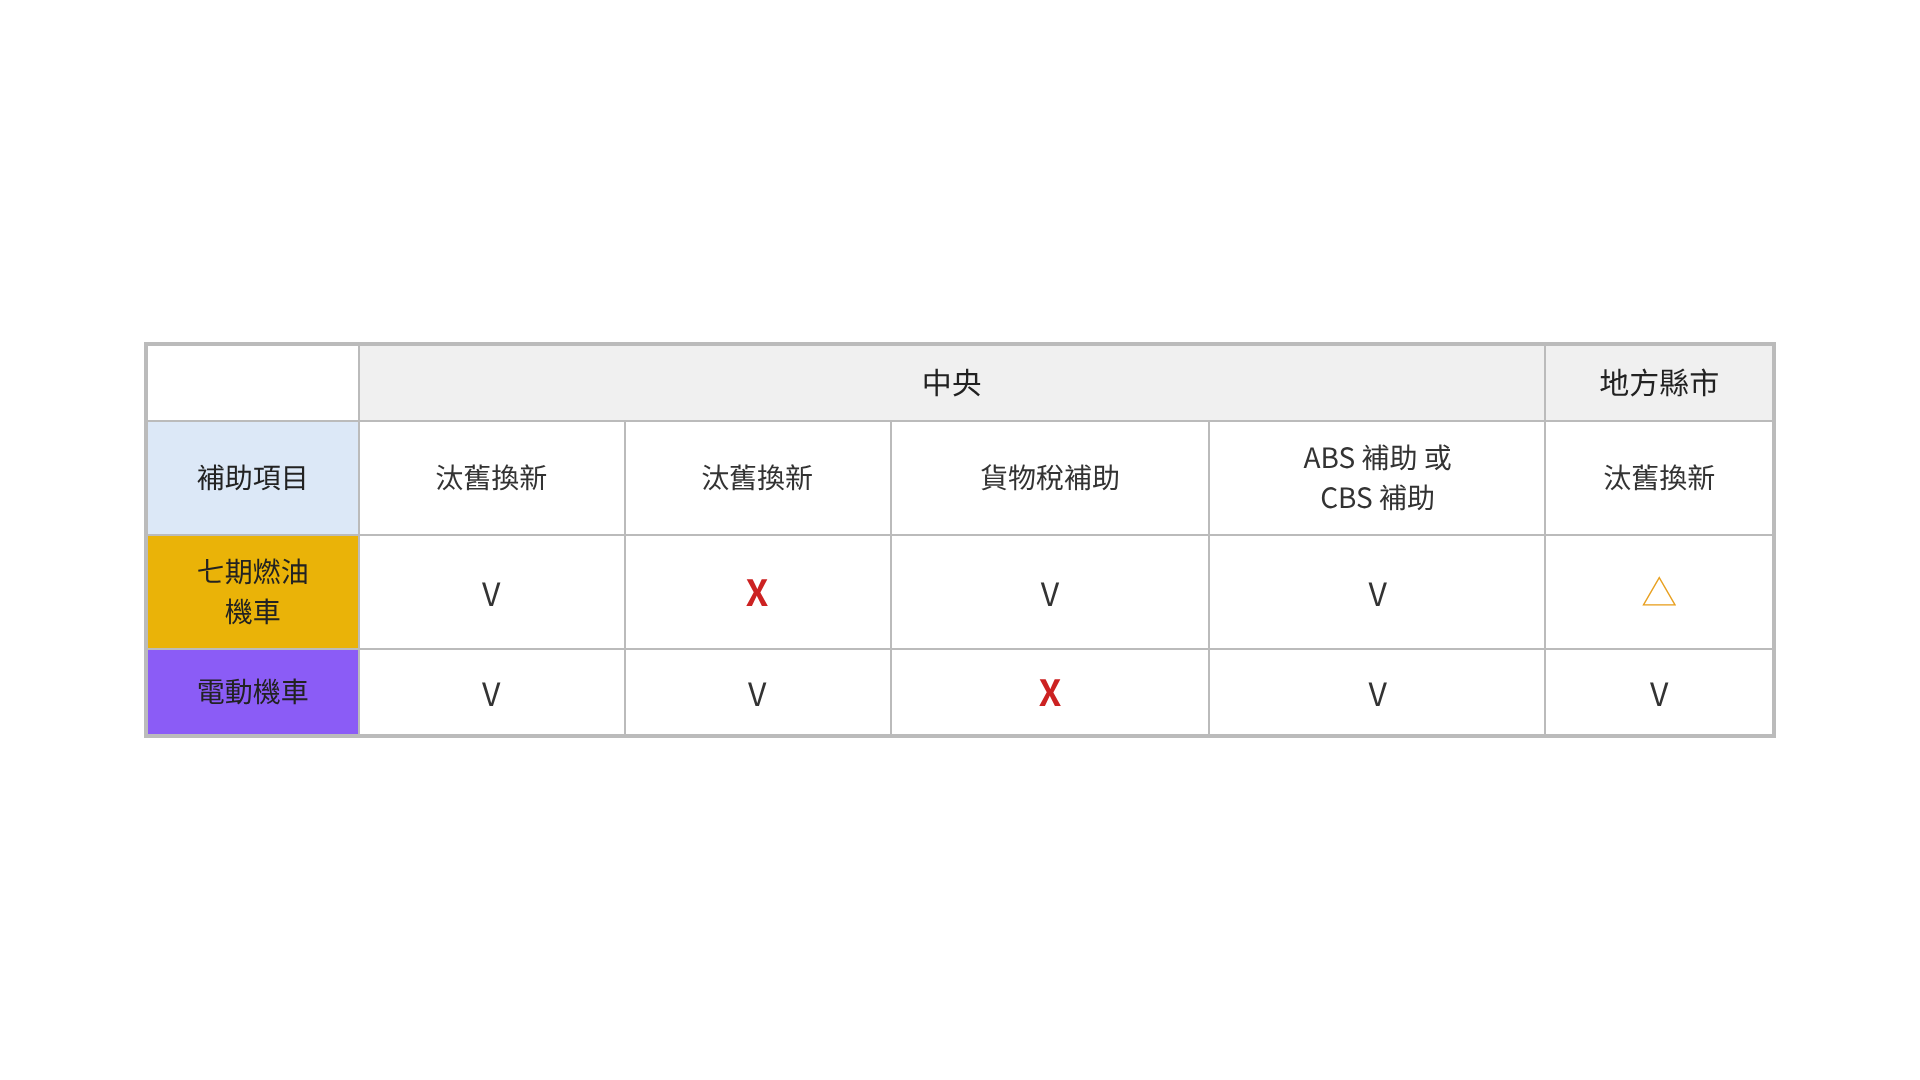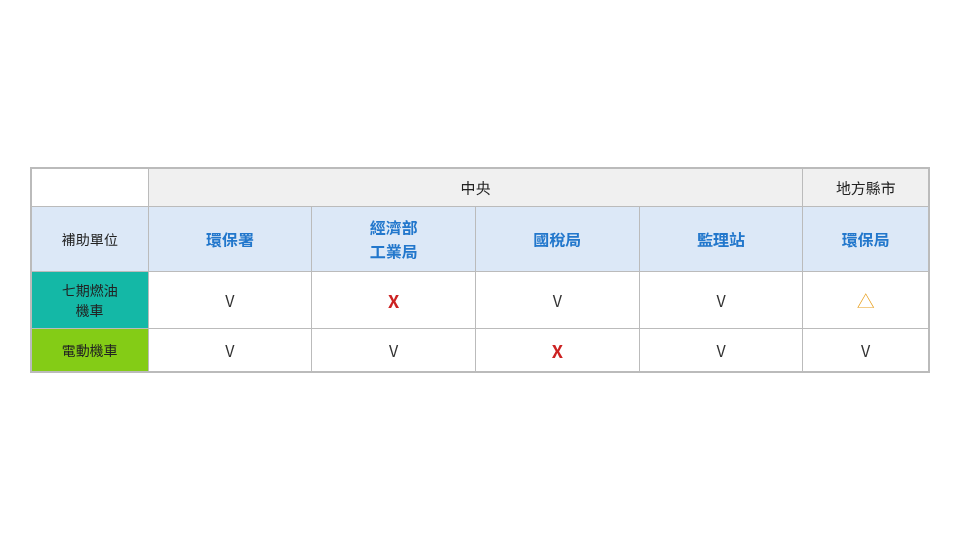--- a/index.html
+++ b/index.html
@@ -7,21 +7,21 @@
       background: #fff;
       font-family: "Microsoft JhengHei", "PingFang TC", "Noto Sans TC", sans-serif;
       display: flex;
       justify-content: center;
       align-items: center;
       width: 960px;
       height: 540px;
       overflow: hidden;
     }
     .table-wrapper {
-      width: 900px;
+      width: 816px;
       border: 1.5px solid #bbb;
     }
     table {
       width: 100%;
       border-collapse: collapse;
       font-size: 15px;
     }
     th, td {
       border: 1.5px solid #bbb;
       text-align: center;
@@ -91,44 +91,44 @@
 
     <thead>
       <tr class="header-row-top">
         <th style="width:13%; background:#fff;"></th>
         <th colspan="4" class="header-zhongyang">中央</th>
         <th style="width:14%;" class="header-difang">地方縣市</th>
       </tr>
     </thead>
     <tbody>
 
-      <tr class="row-banzhu-danwei">
-        <td class="row-label">補助單位</td>
-        <td class="blue-bold">環保署</td>
-        <td class="blue-bold" style="white-space:pre-line;">經濟部
-工業局</td>
-        <td class="blue-bold">國稅局</td>
-        <td class="blue-bold">監理站</td>
-        <td class="blue-bold">環保局</td>
+
+      <tr>
+        <td class="row-label">補助項目</td>
+        <td class="subitem-cell">汰舊換新</td>
+        <td class="subitem-cell">汰舊換新</td>
+        <td class="subitem-cell">貨物稅補助</td>
+        <td class="subitem-cell" style="white-space:pre-line;">ABS 補助 或
+CBS 補助</td>
+        <td class="subitem-cell">汰舊換新</td>
       </tr>
 
 
-
       <tr class="row-qiqi">
-        <td class="row-label" style="white-space:pre-line; background:#14b8a6;">七期燃油
+        <td class="row-label" style="white-space:pre-line; background:#eab308;">七期燃油
 機車</td>
         <td class="mark-v">V</td>
         <td class="mark-x">X</td>
         <td class="mark-v">V</td>
         <td class="mark-v">V</td>
         <td class="mark-triangle">△</td>
       </tr>
 
       <tr class="row-diandong">
-        <td class="row-label" style="background:#84cc16;">電動機車</td>
+        <td class="row-label" style="background:#8b5cf6;">電動機車</td>
         <td class="mark-v">V</td>
         <td class="mark-v">V</td>
         <td class="mark-x">X</td>
         <td class="mark-v">V</td>
         <td class="mark-v">V</td>
       </tr>
     </tbody>
   </table>
 </div>
 

